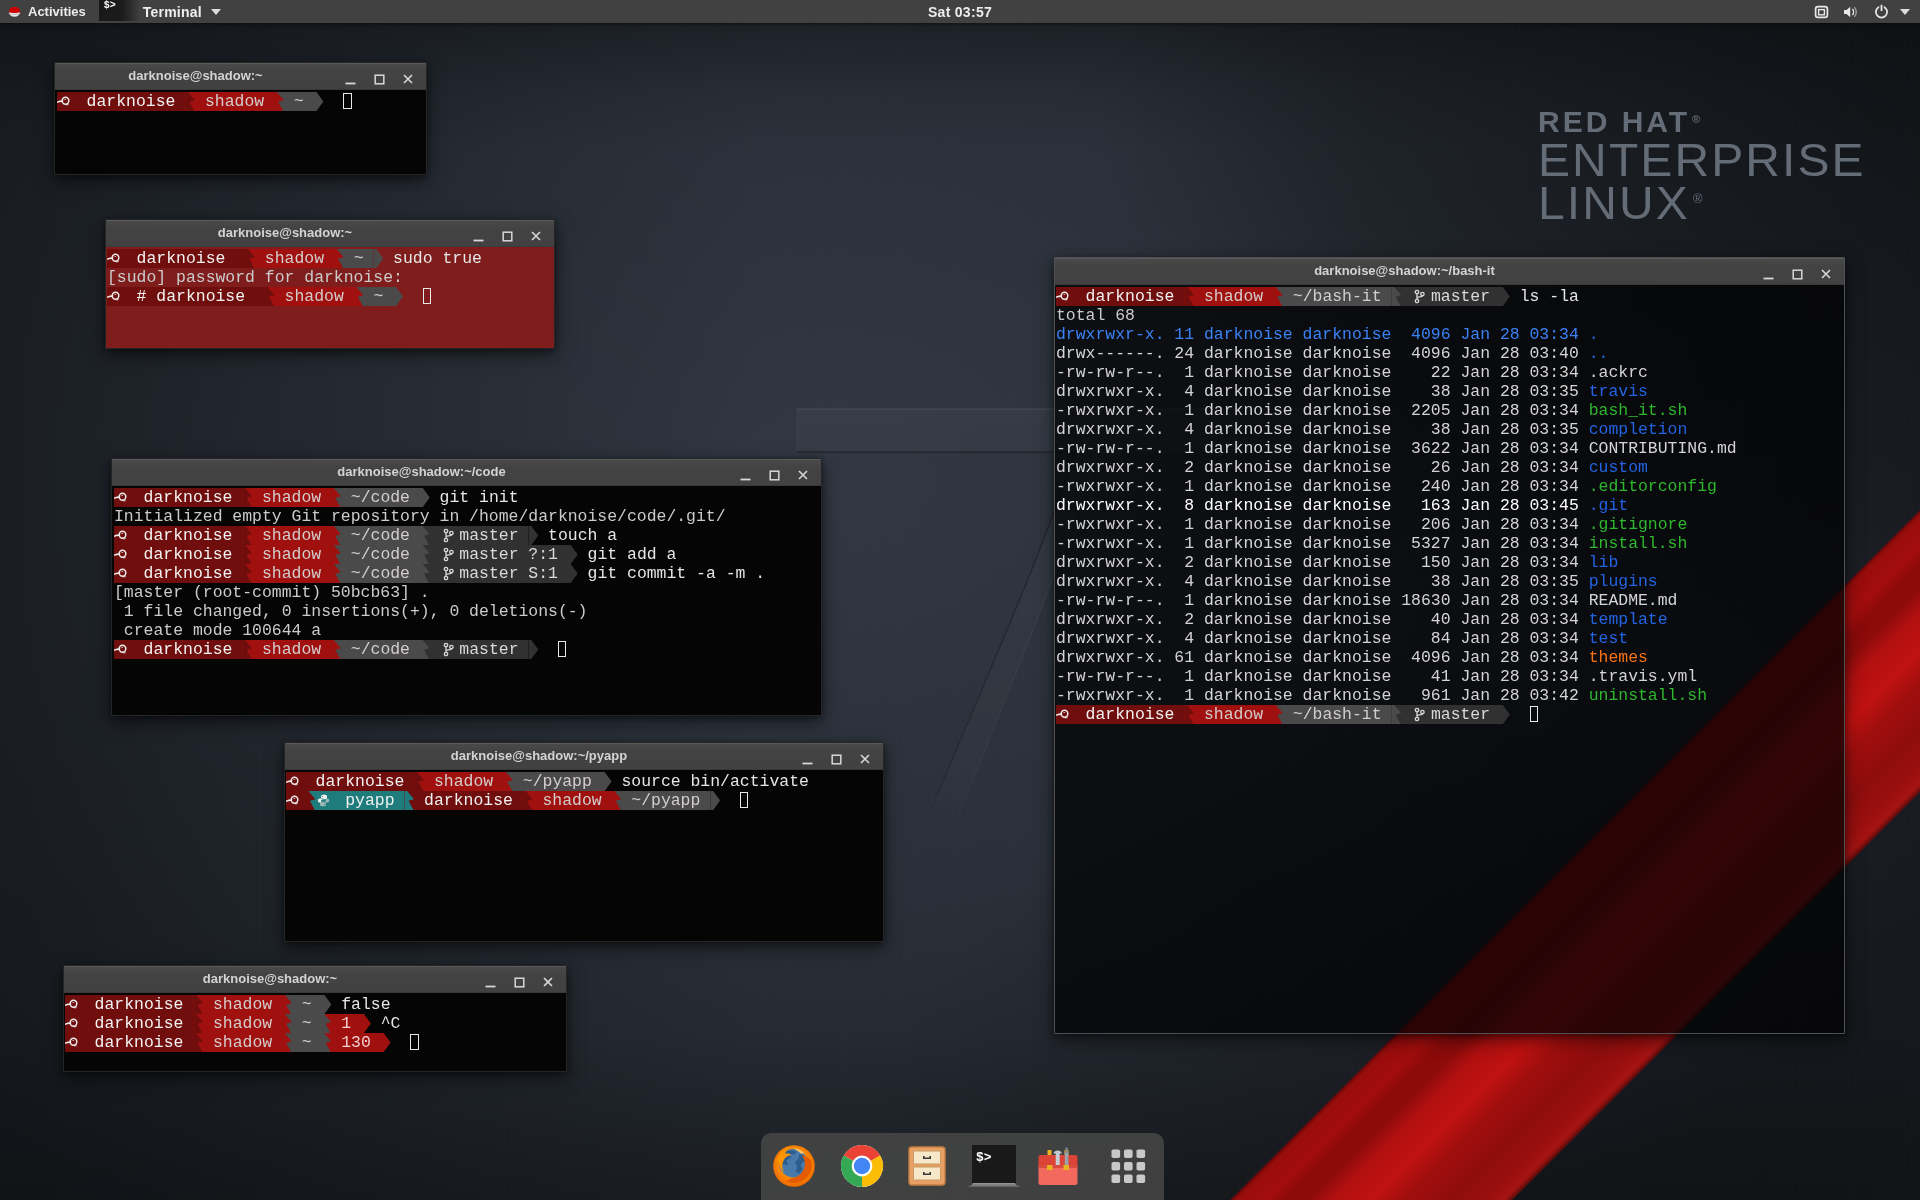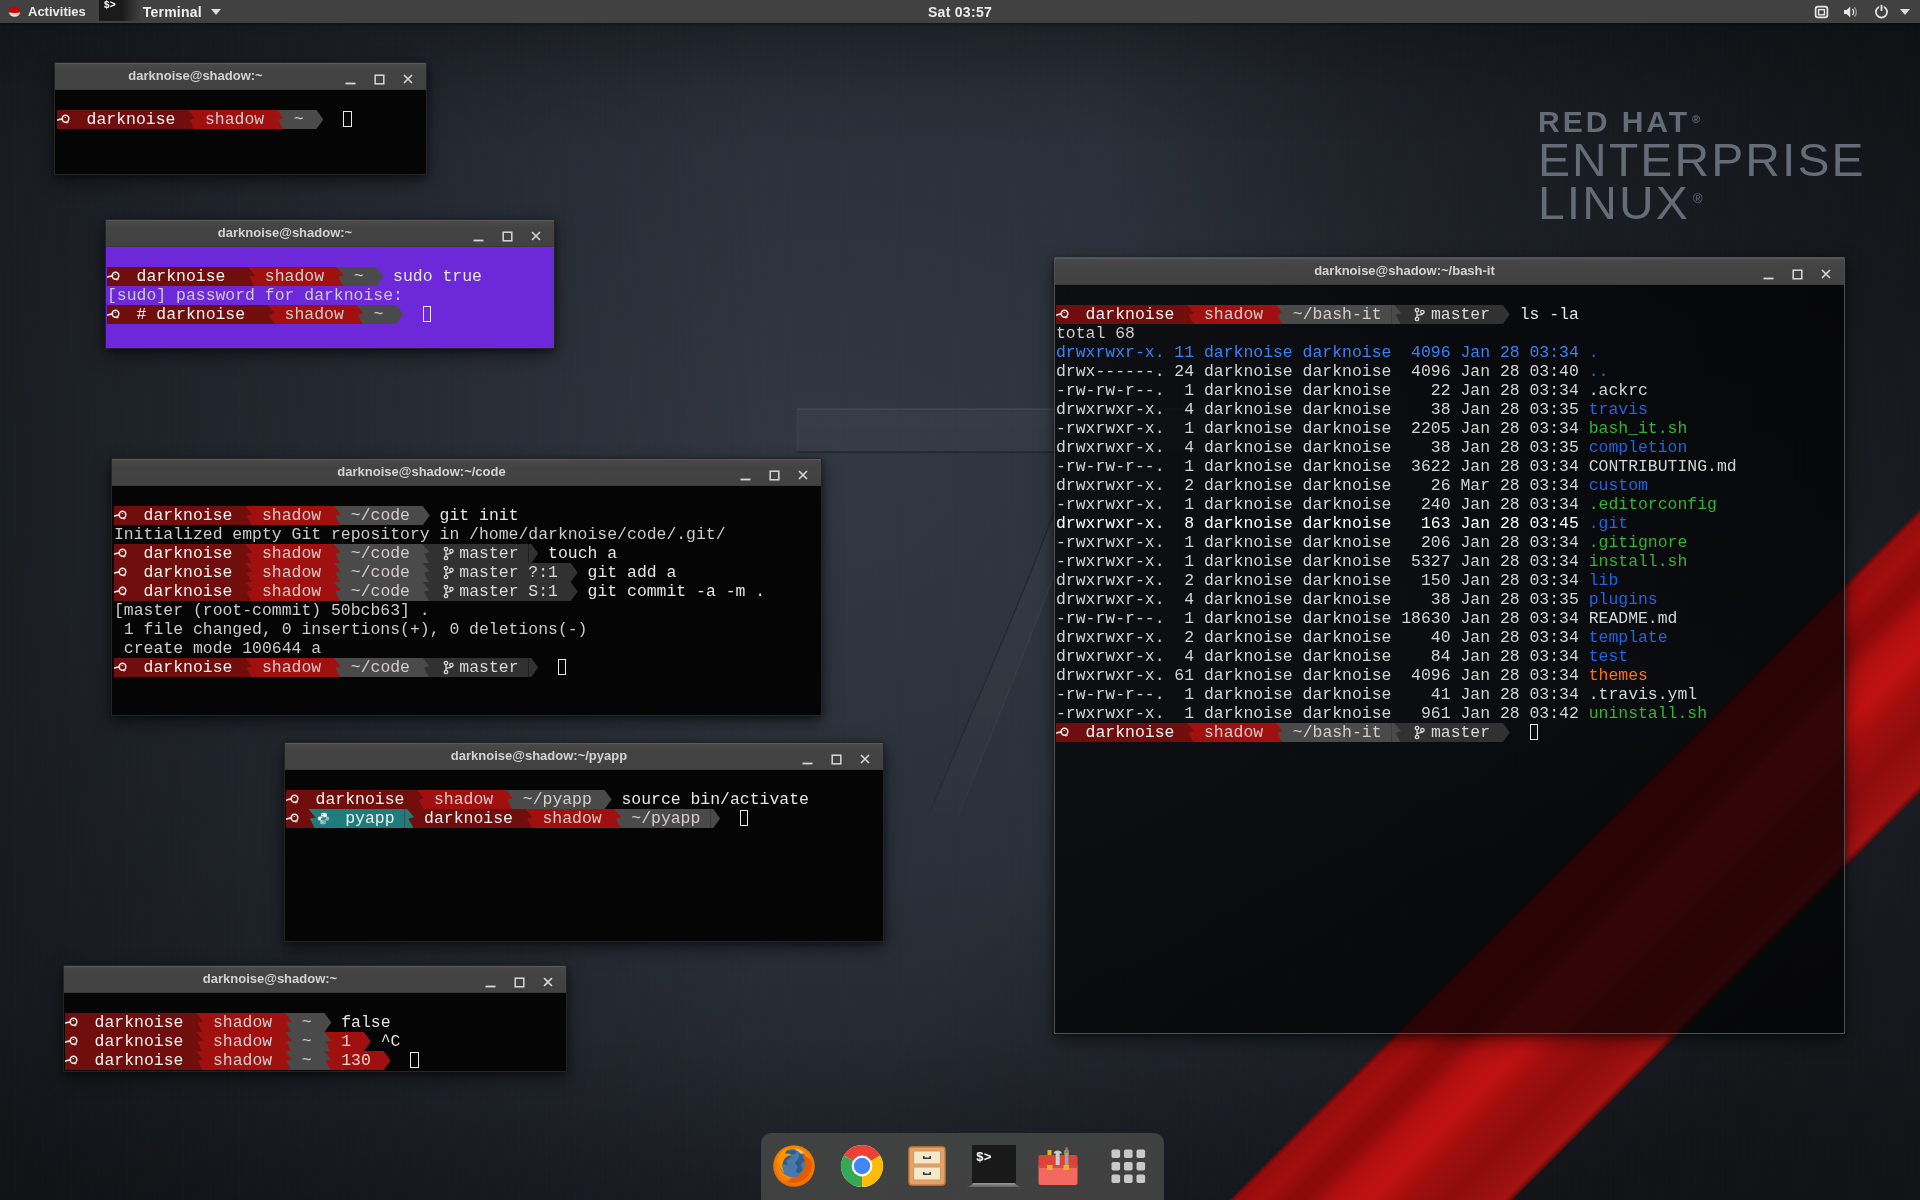--- a/index.html
+++ b/index.html
@@ -40,21 +40,21 @@
 .win.w6b{border-color:#4e5053}
 .tb{height:27px;background:linear-gradient(180deg,#4a4a4a 0%,#434343 30%,#414141 100%);
  border-bottom:1px solid #393939;position:relative;border-radius:1px 1px 0 0;
  box-shadow:inset 0 1px 0 rgba(255,255,255,0.09)}
 .tt{position:absolute;left:0;right:90px;top:5px;text-align:center;font-size:13px;font-weight:bold;color:#d3d3d3;
  white-space:nowrap}
 .wb{position:absolute;top:8px;width:12px;height:12px}
 .wb:nth-of-type(2){right:69px}
 .wb:nth-of-type(3){right:40px}
 .wb:nth-of-type(4){right:12px}
-.ct{padding-top:20px;font-family:"Liberation Mono",monospace;font-size:16.45px;line-height:19px;color:#e4e4e4;overflow:hidden}
+.ct{padding-top:2px;font-family:"Liberation Mono",monospace;font-size:16.45px;line-height:19px;color:#e4e4e4;overflow:hidden}
 .r{height:19px;white-space:pre;font-family:"Liberation Mono",monospace;font-size:16.45px;letter-spacing:0}
 .sg{display:inline-block;height:19px;vertical-align:top;white-space:pre;color:#f2f2f2}
 .sg.u{position:relative}
 .hat{position:absolute;left:0;top:3px}
 .bgl{position:absolute;left:13px;top:2px}
 .pyg{position:absolute;left:1px;top:3px}
 .sp{display:inline-block;width:9.87px;height:19px;vertical-align:top;position:relative}
 .sp i{position:absolute;inset:0;clip-path:polygon(0 0,28% 0,98% 44%,42% 51%,92% 100%,0 100%)}
 .ar{display:inline-block;width:9.87px;height:19px;vertical-align:top;position:relative}
 .ar i{position:absolute;inset:0;clip-path:polygon(0 0,30% 0,100% 50%,30% 100%,0 100%)}
@@ -134,21 +134,21 @@
 <span class="wb"><svg width="11" height="11" viewBox="0 0 11 11">
           <rect x="0.5" y="8.6" width="10" height="1.8" fill="#d8d8d8"></rect>
         </svg></span>
 <span class="wb"><svg width="11" height="11" viewBox="0 0 11 11">
           <rect x="1.2" y="1.2" width="8.6" height="8.6" fill="none" stroke="#d8d8d8" stroke-width="1.5"></rect>
         </svg></span>
 <span class="wb"><svg width="12" height="12" viewBox="0 0 12 12">
           <path d="M2 2 L10 10 M10 2 L2 10" stroke="#d8d8d8" stroke-width="1.6"></path>
         </svg></span>
 </div>
-<div class="ct" style="height:101px;background:#6d28d9;padding-left:1px">
+<div class="ct" style="height:101px;background:#7f1d1d;padding-left:1px">
 <div class="r"><span class="sg u" style="width:138.14px;background:#6f0e0c"><svg class="hat" width="14" height="13" viewBox="0 0 14 13">
             <path d="M0 6.5 C2.5 5.4 4.6 5.0 6.4 5.3 L5.9 7.0 C4.1 6.8 2.0 7.1 0.2 7.9 Z" fill="#ededed"></path>
             <ellipse cx="8.5" cy="5.8" rx="3.3" ry="3.45" fill="none" stroke="#ededed" stroke-width="1.5"></ellipse>
             <path d="M7.0 4.4 C7.6 3.8 8.7 3.7 9.4 4.2 C8.9 4.9 7.7 5.0 7.0 4.4 Z" fill="#ededed"></path>
             <path d="M8.9 9.6 C9.9 10.1 11.0 9.9 11.7 9.1" stroke="#ededed" stroke-width="1" fill="none"></path>
           </svg>&nbsp;&nbsp;&nbsp;darknoise&nbsp;&nbsp;</span><span class="sp" style="background:#9f100e"><i style="background:#6f0e0c"></i></span><span class="sg" style="width:78.94px;background:#9f100e;color:#d3cdcd">&nbsp;shadow&nbsp;</span><span class="sp" style="background:#4a4a4a"><i style="background:#9f100e"></i></span><span class="sg" style="width:29.60px;background:#4a4a4a;color:#d3cdcd">&nbsp;~&nbsp;</span><span class="ar"><i style="background:#4a4a4a"></i></span><span class="cm">&nbsp;sudo true</span></div>
       <div class="r"><span style="color:#cbcbcb">[sudo] password for darknoise:</span></div>
       <div class="r"><span class="sg u" style="width:157.87px;background:#6f0e0c"><svg class="hat" width="14" height="13" viewBox="0 0 14 13">
             <path d="M0 6.5 C2.5 5.4 4.6 5.0 6.4 5.3 L5.9 7.0 C4.1 6.8 2.0 7.1 0.2 7.9 Z" fill="#ededed"></path>
             <ellipse cx="8.5" cy="5.8" rx="3.3" ry="3.45" fill="none" stroke="#ededed" stroke-width="1.5"></ellipse>
@@ -328,21 +328,21 @@
             </g>
           </svg>&nbsp;&nbsp;&nbsp;master&nbsp;</span><span class="ar"><i style="background:#313131"></i></span><span class="cm">&nbsp;ls -la</span></div>
       <div class="r"><span style="color:#cbcbcb">total 68</span></div>
       <div class="r"><span style="color:#3b82f6">drwxrwxr-x. 11 darknoise darknoise  4096 Jan 28 03:34 </span><span style="color:#2264e4">.</span></div>
       <div class="r"><span style="color:#d4d4d4">drwx------. 24 darknoise darknoise  4096 Jan 28 03:40 </span><span style="color:#2264e4">..</span></div>
       <div class="r"><span style="color:#d4d4d4">-rw-rw-r--.  1 darknoise darknoise    22 Jan 28 03:34 </span><span style="color:#d4d4d4">.ackrc</span></div>
       <div class="r"><span style="color:#d4d4d4">drwxrwxr-x.  4 darknoise darknoise    38 Jan 28 03:35 </span><span style="color:#2264e4">travis</span></div>
       <div class="r"><span style="color:#d4d4d4">-rwxrwxr-x.  1 darknoise darknoise  2205 Jan 28 03:34 </span><span style="color:#2fb72f">bash_it.sh</span></div>
       <div class="r"><span style="color:#d4d4d4">drwxrwxr-x.  4 darknoise darknoise    38 Jan 28 03:35 </span><span style="color:#2264e4">completion</span></div>
       <div class="r"><span style="color:#d4d4d4">-rw-rw-r--.  1 darknoise darknoise  3622 Jan 28 03:34 </span><span style="color:#d4d4d4">CONTRIBUTING.md</span></div>
-      <div class="r"><span style="color:#d4d4d4">drwxrwxr-x.  2 darknoise darknoise    26 Mar 28 03:34 </span><span style="color:#2264e4">custom</span></div>
+      <div class="r"><span style="color:#d4d4d4">drwxrwxr-x.  2 darknoise darknoise    26 Jan 28 03:34 </span><span style="color:#2264e4">custom</span></div>
       <div class="r"><span style="color:#d4d4d4">-rwxrwxr-x.  1 darknoise darknoise   240 Jan 28 03:34 </span><span style="color:#2fb72f">.editorconfig</span></div>
       <div class="r"><span style="color:#ffffff">drwxrwxr-x.  8 darknoise darknoise   163 Jan 28 03:45 </span><span style="color:#2264e4">.git</span></div>
       <div class="r"><span style="color:#d4d4d4">-rwxrwxr-x.  1 darknoise darknoise   206 Jan 28 03:34 </span><span style="color:#2fb72f">.gitignore</span></div>
       <div class="r"><span style="color:#d4d4d4">-rwxrwxr-x.  1 darknoise darknoise  5327 Jan 28 03:34 </span><span style="color:#2fb72f">install.sh</span></div>
       <div class="r"><span style="color:#d4d4d4">drwxrwxr-x.  2 darknoise darknoise   150 Jan 28 03:34 </span><span style="color:#2264e4">lib</span></div>
       <div class="r"><span style="color:#d4d4d4">drwxrwxr-x.  4 darknoise darknoise    38 Jan 28 03:35 </span><span style="color:#2264e4">plugins</span></div>
       <div class="r"><span style="color:#d4d4d4">-rw-rw-r--.  1 darknoise darknoise 18630 Jan 28 03:34 </span><span style="color:#d4d4d4">README.md</span></div>
       <div class="r"><span style="color:#d4d4d4">drwxrwxr-x.  2 darknoise darknoise    40 Jan 28 03:34 </span><span style="color:#2264e4">template</span></div>
       <div class="r"><span style="color:#d4d4d4">drwxrwxr-x.  4 darknoise darknoise    84 Jan 28 03:34 </span><span style="color:#2264e4">test</span></div>
       <div class="r"><span style="color:#d4d4d4">drwxrwxr-x. 61 darknoise darknoise  4096 Jan 28 03:34 </span><span style="color:#f97316">themes</span></div>

